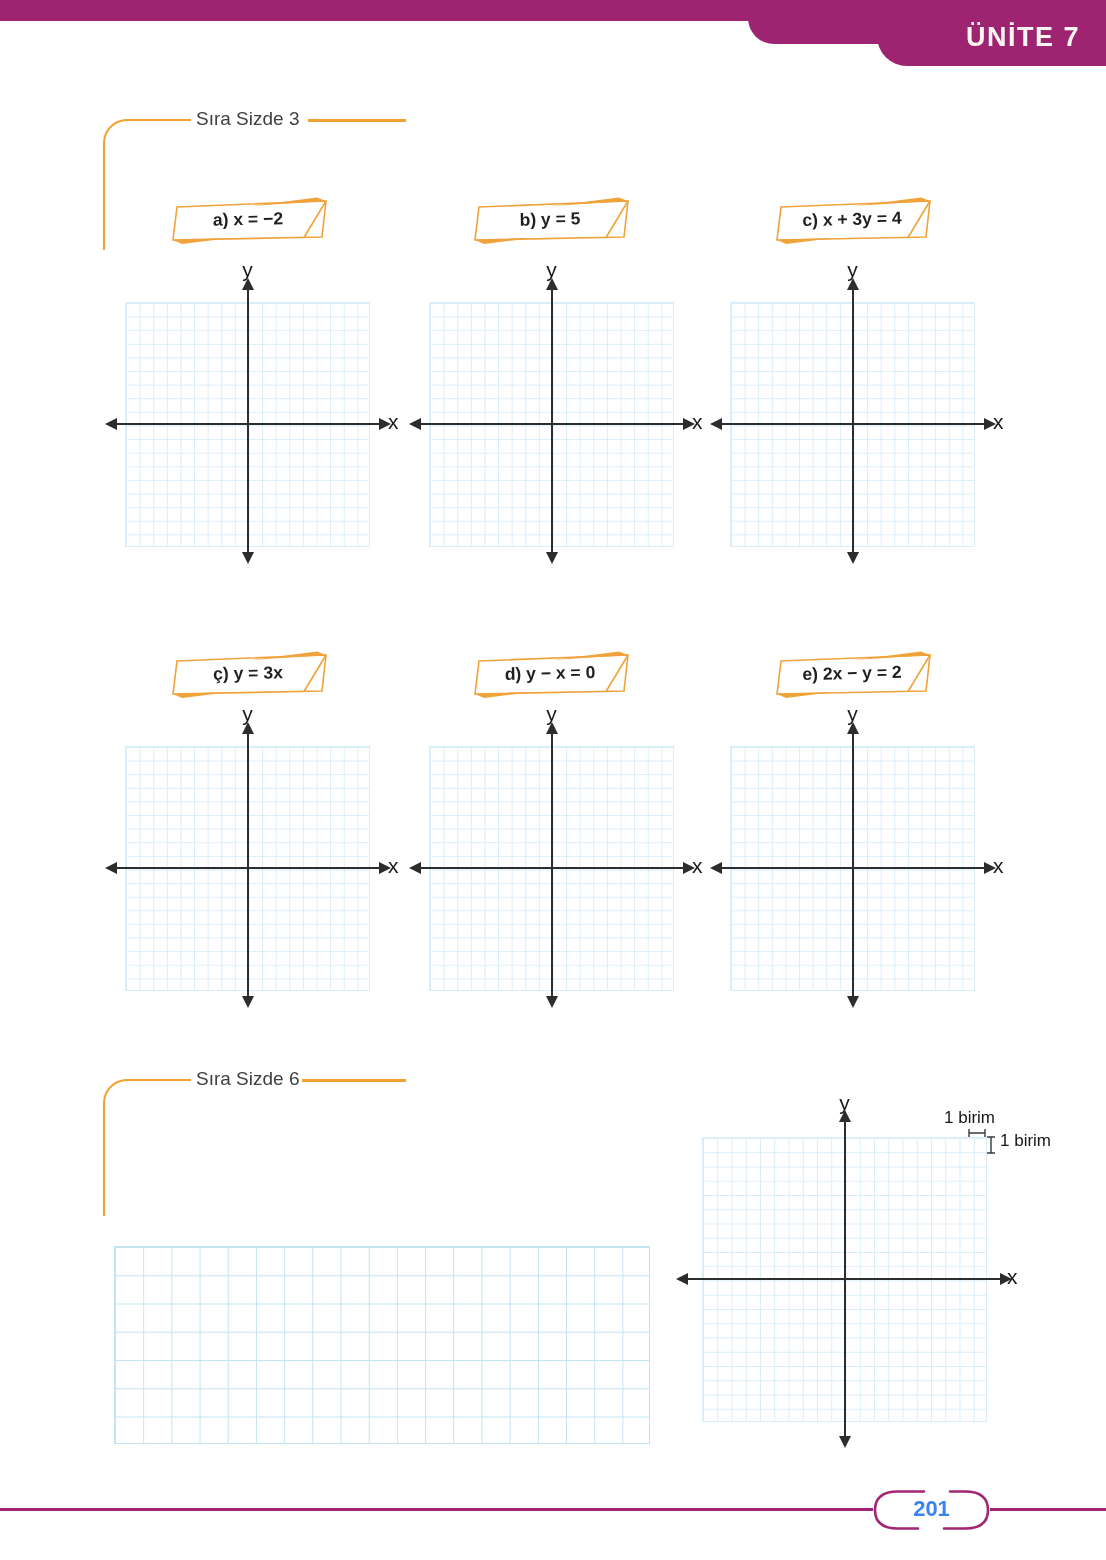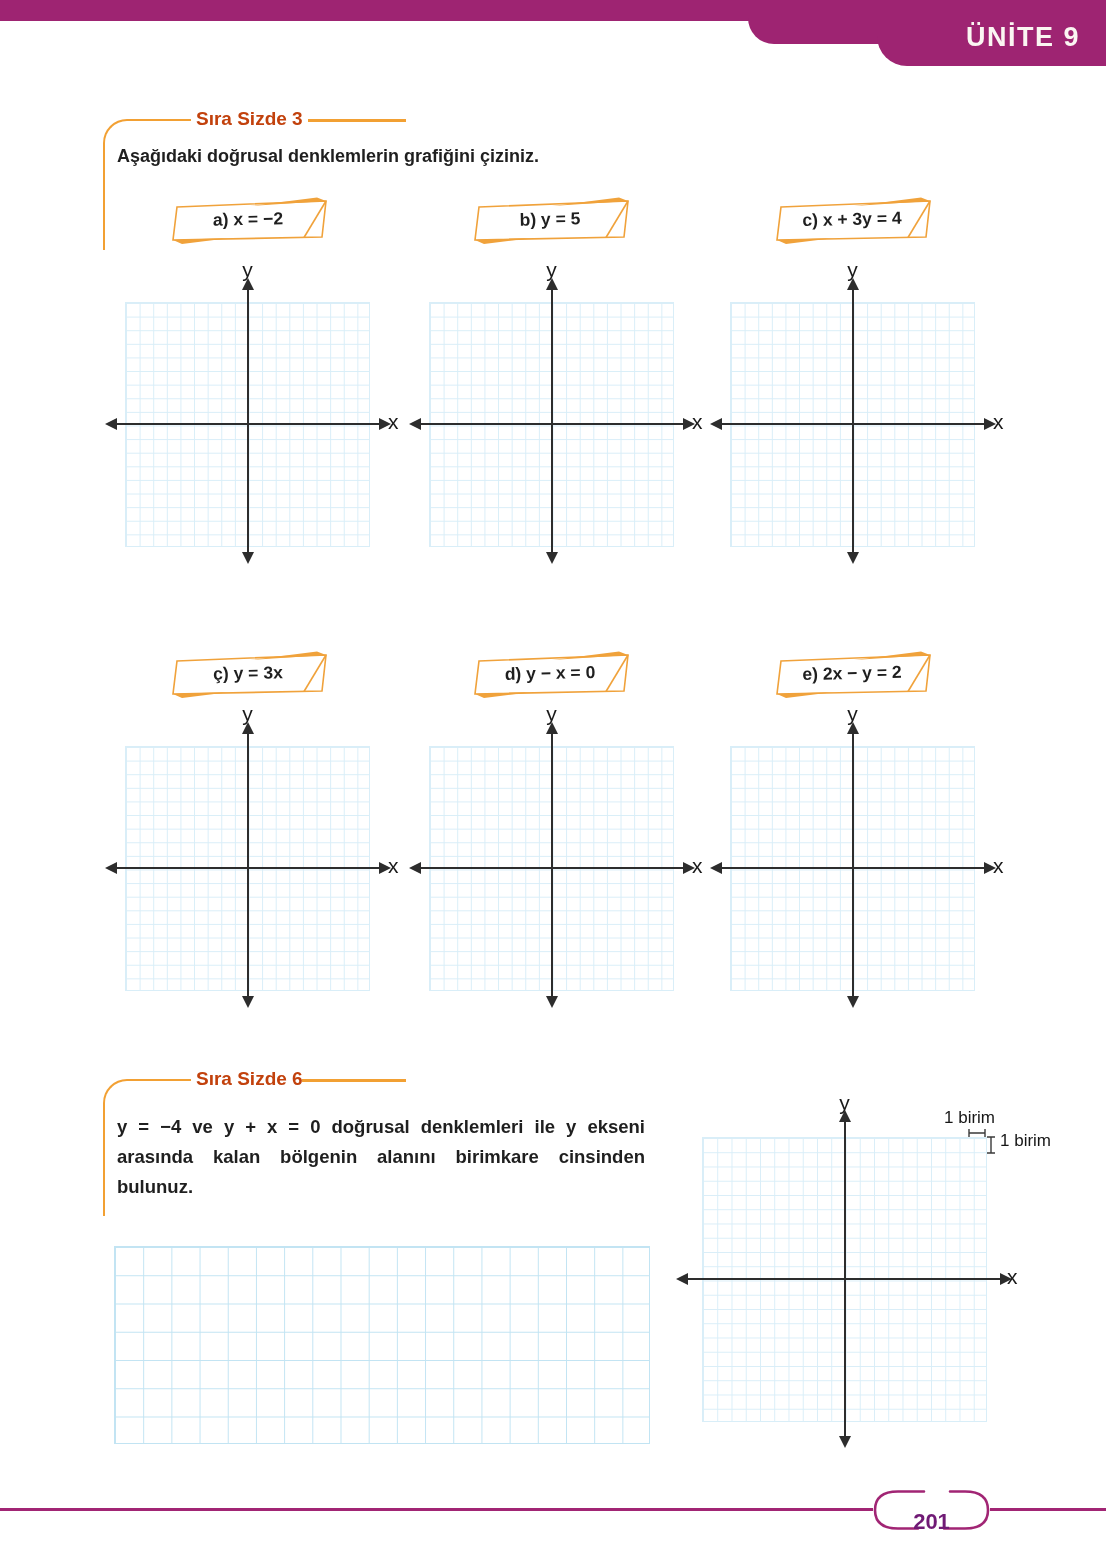--- a/index.html
+++ b/index.html
@@ -21,21 +21,21 @@
   .tab-deep{position:absolute;right:0;top:0;width:229px;height:66px;background:var(--magenta);border-bottom-left-radius:30px;}
   .unit-title{position:absolute;right:26px;top:22px;color:#FBF6F2;font-size:27px;font-weight:bold;letter-spacing:1.5px;}
 
   
   .bracket{position:absolute;border-left:2.5px solid var(--orange);border-top:2.5px solid var(--orange);border-top-left-radius:24px;}
   .bracket.s3{left:103px;top:119px;width:88px;height:131px;}
   .bracket.s4{left:103px;top:1079px;width:88px;height:137px;}
   .h-rule{position:absolute;height:2.5px;background:var(--orange);}
   .rule-s3{left:308px;top:119px;width:98px;}
   .rule-s4{left:302px;top:1079px;width:104px;}
-  .sec-title{position:absolute;color:#c2410c;font-size:19px;font-weight:bold;}
+  .sec-title{position:absolute;color:#404040;font-size:19px;font-weight:normal;}
   .sec-title.s3{left:196px;top:108px;}
   .sec-title.s4{left:196px;top:1068px;}
   .instruction{position:absolute;left:117px;top:146px;width:540px;font-size:18px;font-weight:bold;}
   .problem4-text{position:absolute;left:117px;top:1112px;width:528px;font-size:18.5px;font-weight:bold;line-height:30px;text-align:justify;}
 
   
   .banner{position:absolute;width:162px;height:48px;}
   .banner svg{position:absolute;left:0;top:0;width:162px;height:48px;overflow:visible;}
   .banner-text{position:absolute;left:4px;top:6px;width:148px;height:34px;display:flex;align-items:center;justify-content:center;
     font-size:17.5px;font-weight:bold;transform:rotate(-1.3deg);}
@@ -82,36 +82,35 @@
     background-image:linear-gradient(to right,var(--grid-line-strong) 1px,transparent 1px),
                      linear-gradient(to bottom,var(--grid-line-strong) 1px,transparent 1px);
     background-size:28.2px 28.25px;}
 
   
   .foot-line{position:absolute;top:1508px;height:2.5px;background:#A12574;}
   .fl-left{left:0;width:873px;}
   .fl-right{left:990px;width:116px;}
   .page-pill{position:absolute;left:868px;top:1489px;width:127px;height:42px;}
   .page-pill svg{position:absolute;left:0;top:0;overflow:visible;}
-  .page-num{position:absolute;left:0;top:20px;width:127px;text-align:center;font-size:22px;font-weight:bold;color:#701a75;}
+  .page-num{position:absolute;left:0;top:7px;width:127px;text-align:center;font-size:22px;font-weight:bold;color:#3b82f6;}
 </style>
 </head>
 <body>
 
 <div class="page">
 
   <div class="topbar"></div>
   <div class="tab-mid"></div>
   <div class="tab-deep"></div>
-  <div class="unit-title">ÜNİTE 9</div>
+  <div class="unit-title">ÜNİTE 7</div>
 
   <div class="bracket s3"></div>
   <div class="sec-title s3">Sıra Sizde 3</div>
   <div class="h-rule rule-s3"></div>
-  <div class="instruction">Aşağıdaki doğrusal denklemlerin grafiğini çiziniz.</div>
 
   <div class="banner b1 banner-slot">
   <svg viewBox="0 0 162 48" aria-hidden="true">
     <polygon points="7,11 156,5 152,41 3,44" fill="#ffffff" stroke="#F0A23B" stroke-width="1.6"></polygon>
     <polygon points="80,10 156,5 147,1.5" fill="#F0A23B"></polygon>
     <polygon points="3,44 60,42 12,48" fill="#F0A23B"></polygon>
     <line x1="156" y1="5" x2="134" y2="41.5" stroke="#F0A23B" stroke-width="1.6"></line>
   </svg>
 
     <div class="banner-text">a) x = −2</div>
@@ -206,21 +205,20 @@
   <div class="grid"></div>
   <div class="hx"></div>
   <div class="vy"></div>
   <div class="lbl-y">y</div>
   <div class="lbl-x">x</div>
 </div>
 
   <div class="bracket s4"></div>
   <div class="sec-title s4">Sıra Sizde 6</div>
   <div class="h-rule rule-s4"></div>
-  <div class="problem4-text">y = −4 ve y + x = 0 doğrusal denklemleri ile y ekseni arasında kalan bölgenin alanını birimkare cinsinden bulunuz.</div>
 
   <div class="answer-grid"></div>
 
   <div class="plane lg plg plane-slot">
     <div class="birim-top">1 birim</div>
     <svg class="birim-svg bsv-h" width="18" height="10" aria-hidden="true">
       <path d="M1,1 V9 M17,1 V9 M1,5 H17" stroke="#3a3a3a" stroke-width="1.4" fill="none"></path>
     </svg>
     <svg class="birim-svg bsv-v" width="10" height="18" aria-hidden="true">
       <path d="M1,1 H9 M1,17 H9 M5,1 V17" stroke="#3a3a3a" stroke-width="1.4" fill="none"></path>

